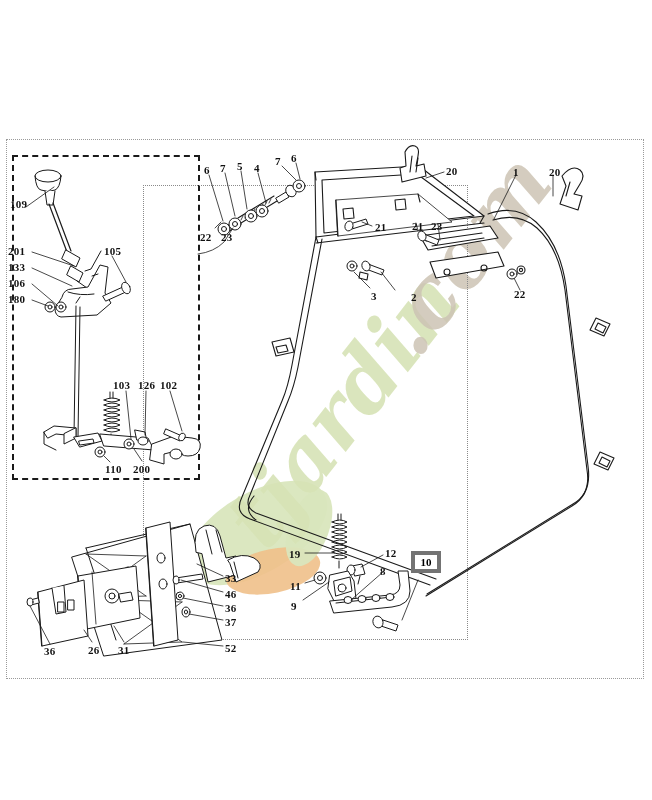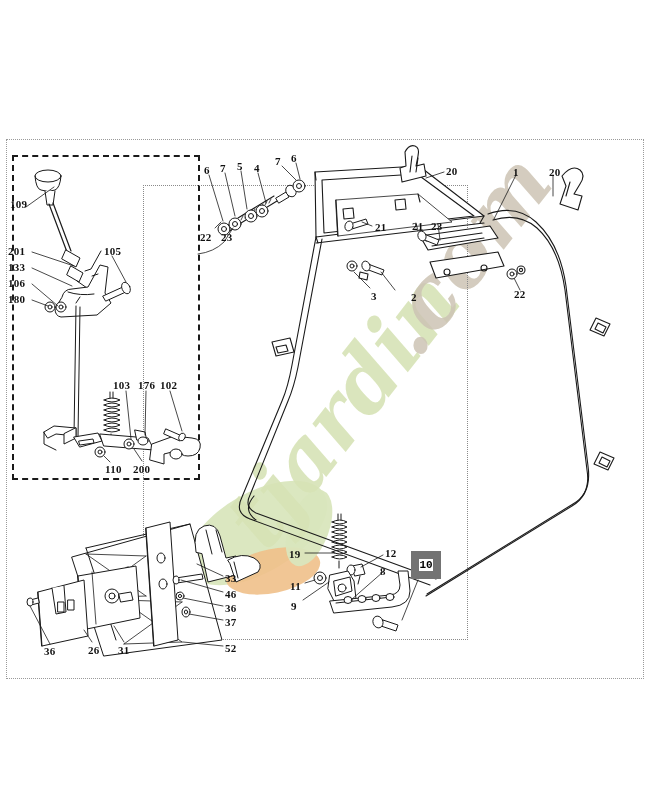--- a/index.html
+++ b/index.html
@@ -32,24 +32,24 @@
             font-style:italic;fill:#d7e3b6;opacity:.9;}
   .wm-leaf-o{fill:#f0c08a;opacity:.9;}
   .wm-leaf-g{fill:#d9e6bd;opacity:.95;}
 
   
   .lbl{position:absolute;font-family:"Liberation Serif",serif;
        font-size:11px;font-weight:700;color:#111;white-space:nowrap;
        letter-spacing:.3px;line-height:1;}
 
   
-  #hl-10{position:absolute;left:411px;top:551px;width:30px;height:28px;
-         border:8px solid #737373;background:#ffffff;box-sizing:border-box;
+  #hl-10{position:absolute;left:411px;top:551px;width:30px;height:22px;
+         border:4px solid #737373;background:#ffffff;box-sizing:border-box;
          display:flex;align-items:center;justify-content:center;
-         font-family:Liberation Mono, monospace;font-size:11px;font-weight:700;}
+         font-family:Liberation Serif, serif;font-size:11px;font-weight:700;}
 </style>
 </head>
 <body>
 
 <div id="stage">
 
   <svg id="watermark" class="art" viewBox="0 0 652 800">
     <g transform="rotate(-52 330 420)">
       <ellipse class="wm-leaf-g" cx="196" cy="432" rx="78" ry="40" transform="rotate(22 196 432)"></ellipse>
       <ellipse class="wm-leaf-o" cx="176" cy="468" rx="48" ry="22" transform="rotate(40 176 468)"></ellipse>
@@ -343,21 +343,21 @@
   </svg>
 
   <div id="labels">
     <span class="lbl" style="left:10px;top:199px">109</span>
     <span class="lbl" style="left:8px;top:246px">201</span>
     <span class="lbl" style="left:8px;top:262px">133</span>
     <span class="lbl" style="left:8px;top:278px">106</span>
     <span class="lbl" style="left:8px;top:294px">180</span>
     <span class="lbl" style="left:104px;top:246px">105</span>
     <span class="lbl" style="left:113px;top:380px">103</span>
-    <span class="lbl" style="left:138px;top:380px">176</span>
+    <span class="lbl" style="left:138px;top:380px">126</span>
     <span class="lbl" style="left:160px;top:380px">102</span>
     <span class="lbl" style="left:105px;top:464px">110</span>
     <span class="lbl" style="left:133px;top:464px">200</span>
 
     <span class="lbl" style="left:204px;top:165px">6</span>
     <span class="lbl" style="left:220px;top:163px">7</span>
     <span class="lbl" style="left:237px;top:161px">5</span>
     <span class="lbl" style="left:254px;top:163px">4</span>
     <span class="lbl" style="left:275px;top:156px">7</span>
     <span class="lbl" style="left:291px;top:153px">6</span>

